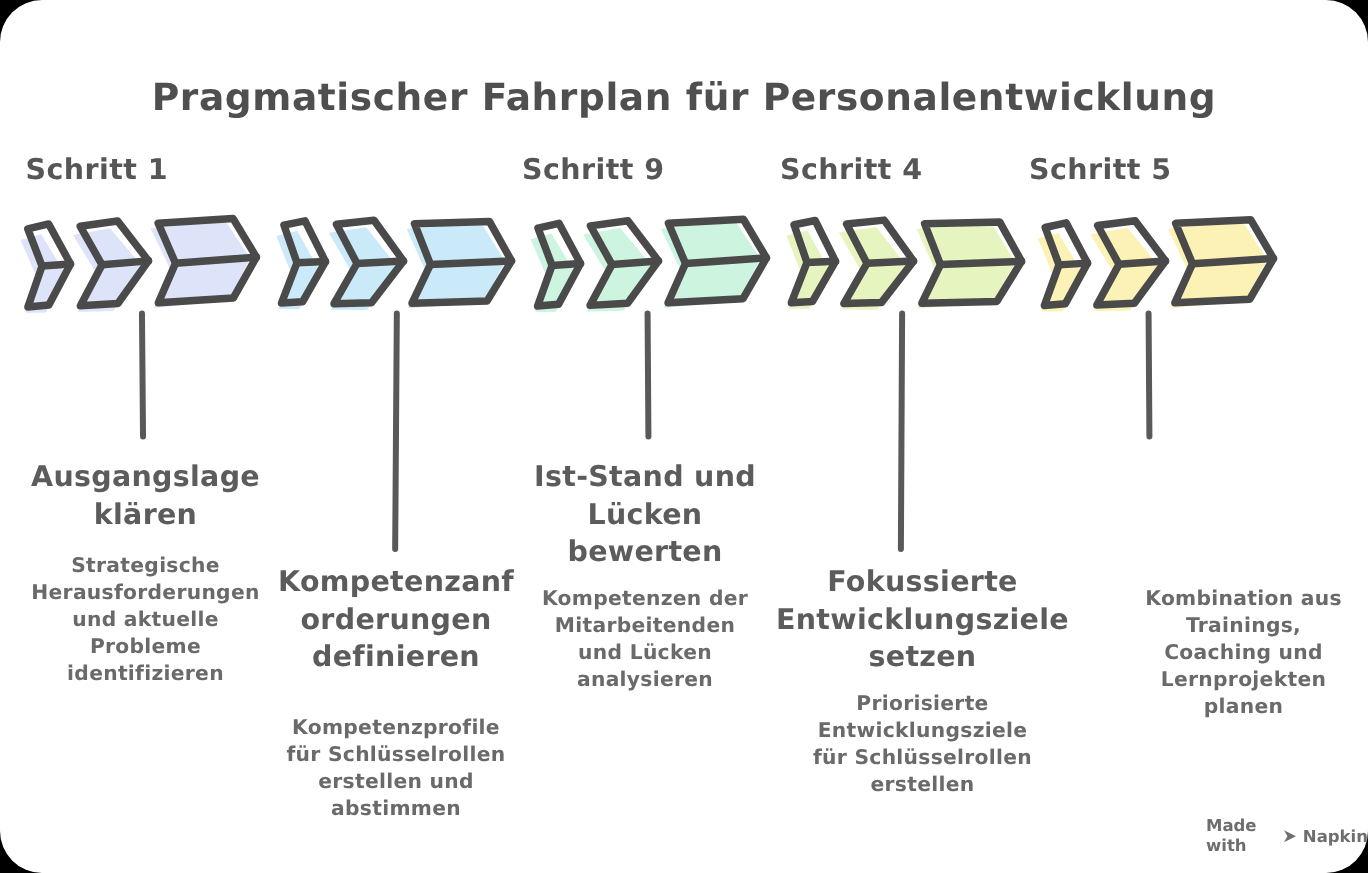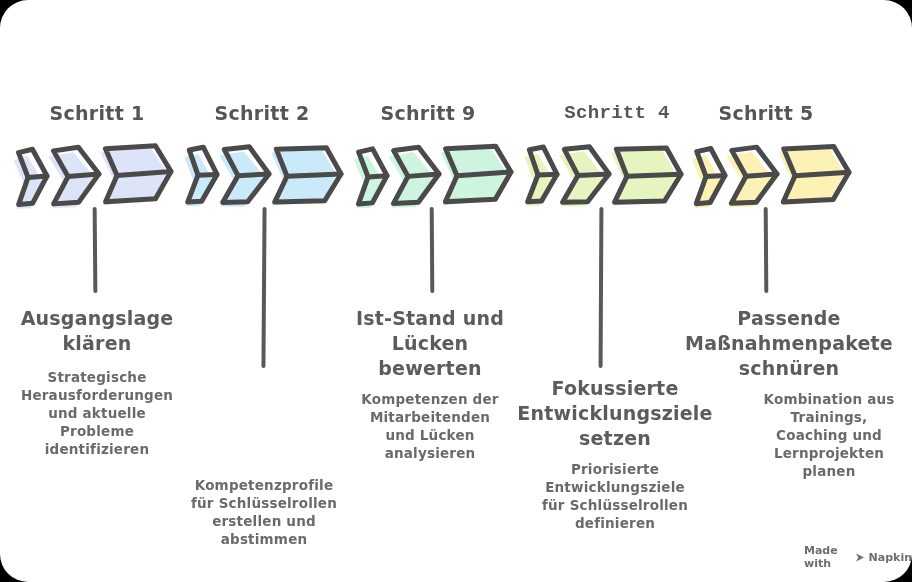--- a/index.html
+++ b/index.html
@@ -9,21 +9,21 @@
   }
   .card{
     position:absolute;left:0;top:0;width:912px;height:582px;
     background:#ffffff;border-radius:28px;
   }
   .title{
     position:absolute;left:0;top:50px;width:912px;text-align:center;
     font-size:25px;font-weight:bold;color:#4f4f4f;letter-spacing:.4px;
   }
   .step-label{
-    position:absolute;top:102px;width:160px;text-align:center;
+    position:absolute;top:102px;width:160px;text-align:left;
     font-size:19px;font-weight:bold;color:#565656;letter-spacing:.3px;
   }
   .chev{position:absolute;top:143px;}
   .chev .outline path{
     fill:none;stroke:#4a4a4a;stroke-width:5;
     stroke-linejoin:round;stroke-linecap:round;
   }
   .r1{transform:rotate(-1.2deg);}
   .r2{transform:rotate(0.7deg);}
   .r3{transform:rotate(-0.8deg);}
@@ -47,25 +47,25 @@
     font-size:11px;font-weight:bold;color:#6e6e6e;
   }
   .watermark svg{display:block;}
 </style>
 </head>
 <body>
 
 <div class="canvas">
   <div class="card"></div>
 
+  <div class="title">Pragmatischer Fahrplan für Personalentwicklung</div>
 
   <div class="step-label" style="left:17px;">Schritt 1</div>
-  <div class="step-label" style="left:182px;">Schritt 2</div>
   <div class="step-label" style="left:348px;">Schritt 9</div>
-  <div class="step-label" style="left:537px;font-family:Liberation Mono, monospace;">Schritt 4</div>
+  <div class="step-label" style="left:520px;">Schritt 4</div>
   <div class="step-label" style="left:686px;">Schritt 5</div>
 
   <svg class="chev r1" style="left:14px;" width="162" height="64" viewBox="0 0 162 64">
     <g transform="translate(-4,4) rotate(-2.5 80 32)" fill="#dde3f8">
       <path d="M5 8 L19 5 L33 32 L18 59 L4 60 L14 33 Z"></path>
       <path d="M40 7 L65 4 L85 31 L64 59 L39 60 L54 33 Z"></path>
       <path d="M92 6 L142 4 L157 30 L141 57 L91 59 L103 33 Z"></path>
     </g>
     <g class="outline">
       <path d="M5 8 L19 5 L33 32 L18 59 L4 60 L14 33 Z"></path>
@@ -138,47 +138,47 @@
   </svg>
 
   <div class="connector short" style="left:93px;transform:rotate(-0.5deg);"></div>
   <div class="connector long" style="left:262px;transform:rotate(0.4deg);"></div>
   <div class="connector short" style="left:430px;transform:rotate(-0.4deg);"></div>
   <div class="connector long" style="left:599px;transform:rotate(0.3deg);"></div>
   <div class="connector short" style="left:764px;transform:rotate(-0.4deg);"></div>
 
   <div class="step-heading" style="left:-8px;top:306px;">Ausgangslage
 klären</div>
+  <div class="step-heading" style="left:159px;top:376px;">Kompetenzanf
+orderungen
+definieren</div>
   <div class="step-heading" style="left:325px;top:306px;">Ist-Stand und
 Lücken
 bewerten</div>
   <div class="step-heading" style="left:510px;top:376px;">Fokussierte
 Entwicklungsziele
 setzen</div>
-  <div class="step-heading" style="left:684px;top:306px;">Passende
-Maßnahmenpakete
-schnüren</div>
 
   <div class="step-body" style="left:-8px;top:368px;">Strategische
 Herausforderungen
 und aktuelle
 Probleme
 identifizieren</div>
   <div class="step-body" style="left:159px;top:476px;">Kompetenzprofile
 für Schlüsselrollen
 erstellen und
 abstimmen</div>
   <div class="step-body" style="left:325px;top:390px;">Kompetenzen der
 Mitarbeitenden
 und Lücken
 analysieren</div>
   <div class="step-body" style="left:510px;top:460px;">Priorisierte
 Entwicklungsziele
 für Schlüsselrollen
-definieren</div>
+erstellen</div>
   <div class="step-body" style="left:724px;top:390px;">Kombination aus
 Trainings,
 Coaching und
 Lernprojekten
 planen</div>
 
   <div class="watermark">
     <span>Made with</span>
     <svg width="11" height="11" viewBox="0 0 11 11">
       <polygon points="0,0 11,5.5 0,11 3.2,5.5" fill="#6e6e6e"></polygon>

